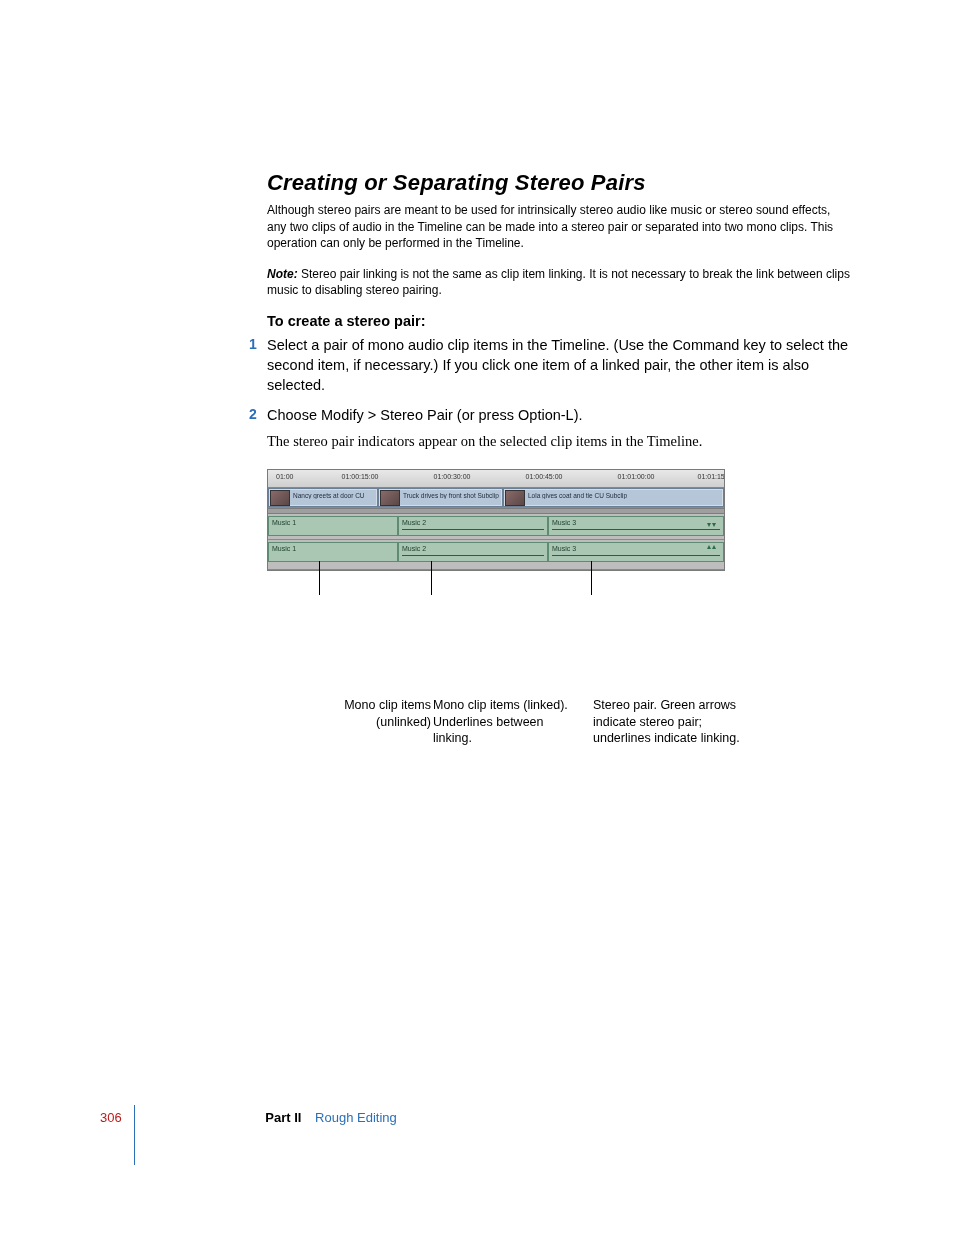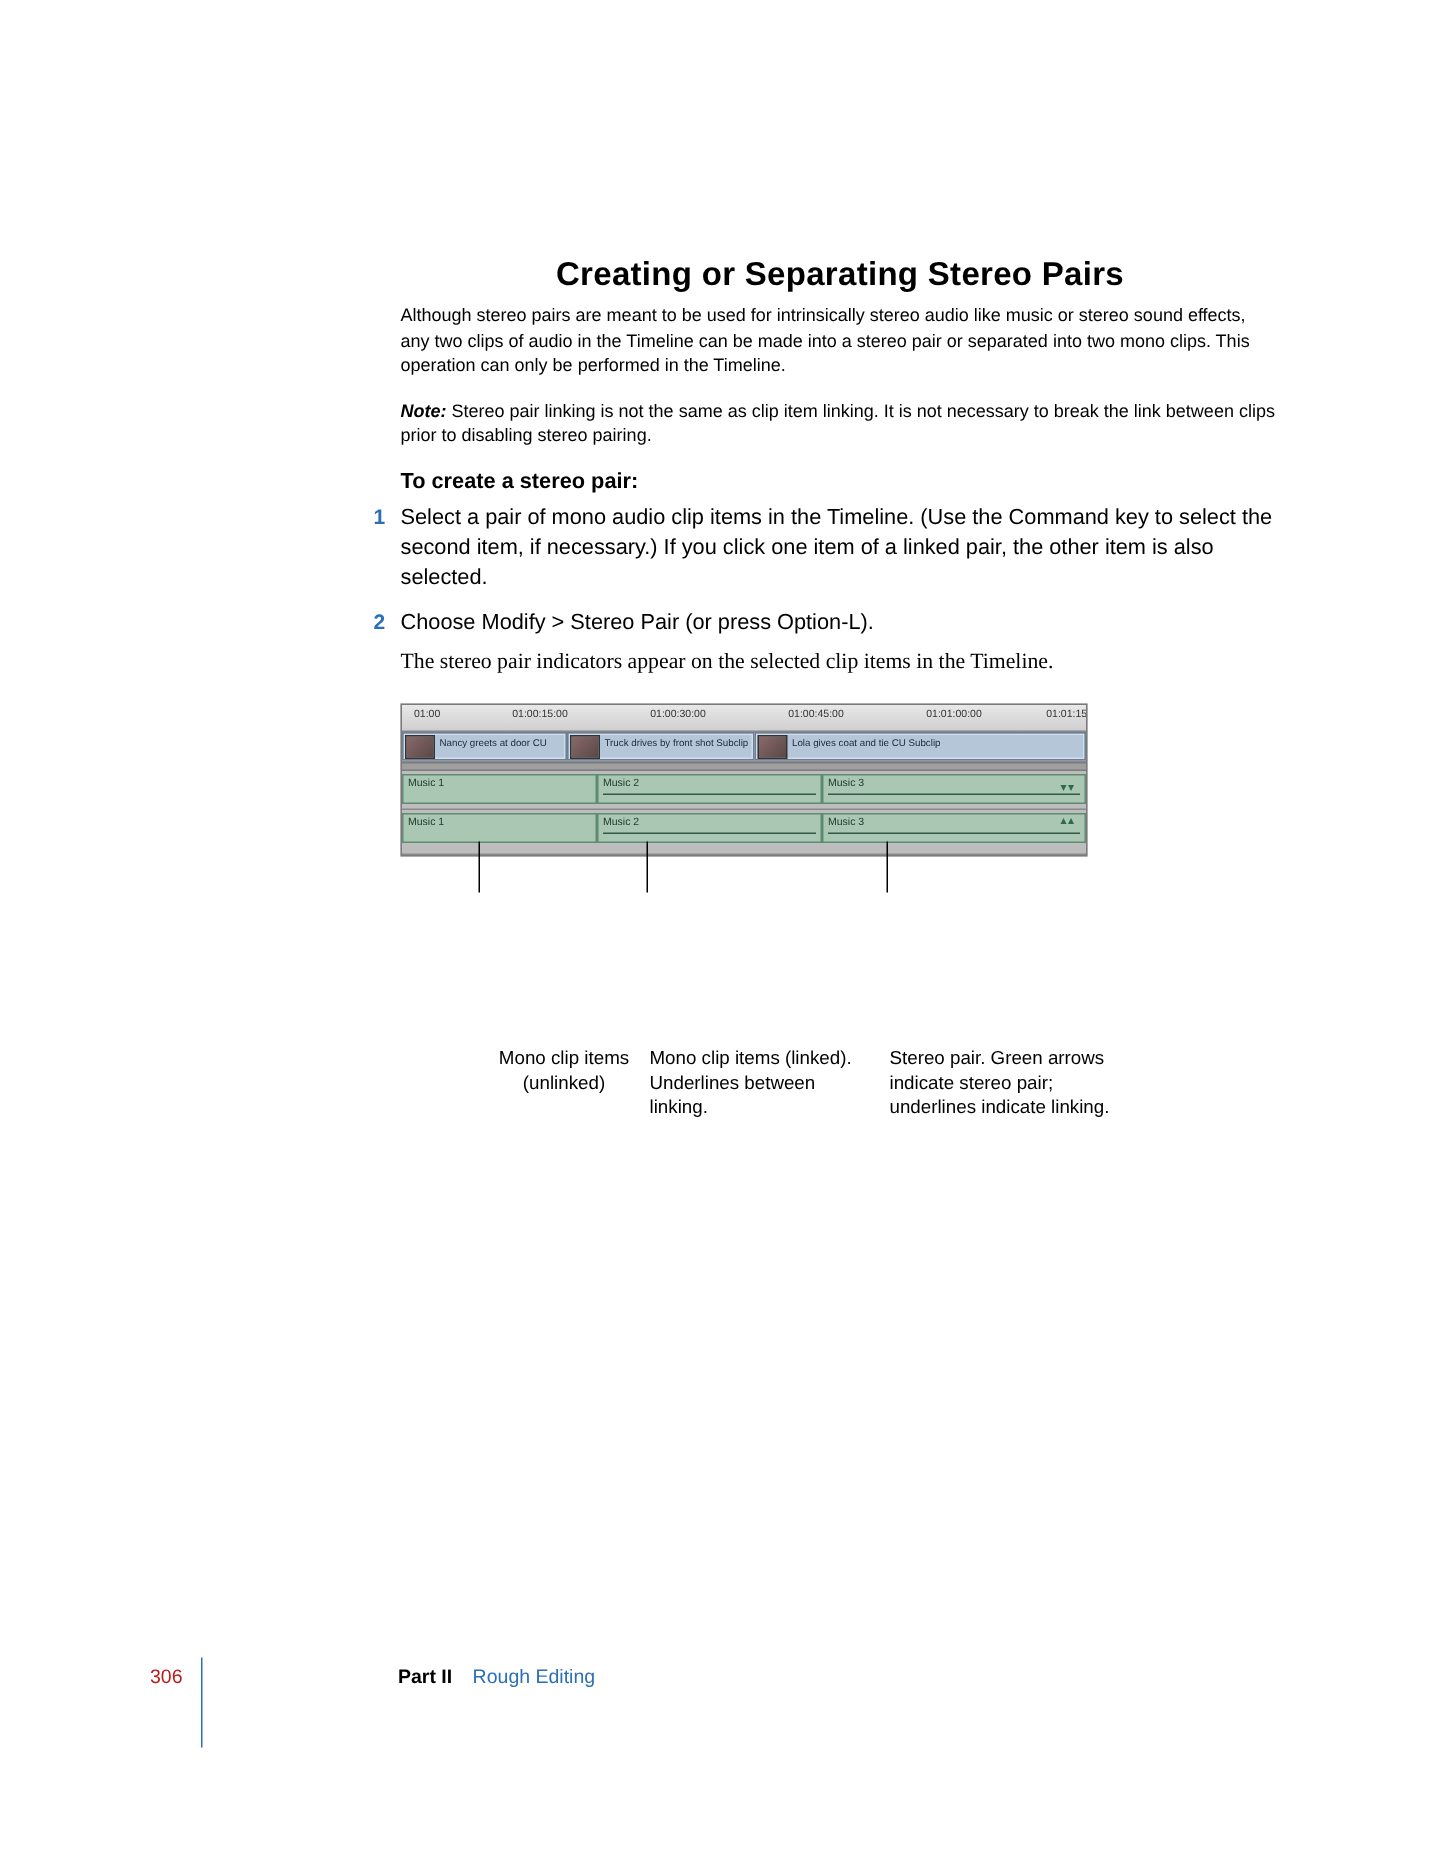--- a/index.html
+++ b/index.html
@@ -1,19 +1,19 @@
 <!DOCTYPE html>
 <html><head>
 <meta charset="utf-8">
 <style>
   * { box-sizing: border-box; margin: 0; padding: 0; }
   html, body { width: 954px; height: 1235px; background: #fff; font-family: "Myriad Pro", "Segoe UI", "Helvetica Neue", Arial, sans-serif; color: #000; }
   .page { position: relative; width: 954px; height: 1235px; }
   .content { position: absolute; left: 267px; top: 170px; width: 586px; }
-  h2.section-title { font-weight: 600; font-size: 22px; letter-spacing: .2px; margin-bottom: 6px; text-align: center; }
+  h2.section-title { font-style: italic; font-weight: 600; font-size: 22px; letter-spacing: .2px; margin-bottom: 6px; }
   p.body { font-size: 12px; line-height: 1.38; margin-bottom: 14px; }
   p.body .bold { font-weight: 700; font-style: italic; }
   p.lead { font-weight: 700; font-size: 14.5px; margin-top: 6px; margin-bottom: 6px; }
   ol.steps { list-style: none; counter-reset: step; }
   ol.steps > li { position: relative; padding-left: 0; margin-bottom: 10px; font-size: 14.5px; line-height: 1.38; }
   ol.steps > li .num { position: absolute; left: -18px; top: 0; color: #2b6fb6; font-weight: 700; font-size: 14px; }
   ol.steps > li .after { display:block; margin-top: 6px; font-family: Liberation Serif, serif; }
 
   
   .figure { position: relative; margin-top: 18px; width: 458px; }
@@ -48,21 +48,21 @@
 </head>
 <body>
 
 <div class="page">
   <div class="content">
     <h2 class="section-title">Creating or Separating Stereo Pairs</h2>
 
     <p class="body">Although stereo pairs are meant to be used for intrinsically stereo audio like music or stereo sound effects, any two clips of audio in the Timeline can be made into a stereo pair or separated into two mono clips. This operation can only be performed in the Timeline.</p>
 
     <p class="body">
-      <span class="bold">Note:</span><span>  Stereo pair linking is not the same as clip item linking. It is not necessary to break the link between clips prior to disabling stereo pairing.</span>
+      <span class="bold">Note:</span><span>  Stereo pair linking is not the same as clip item linking. It is not necessary to break the link between clips music to disabling stereo pairing.</span>
     </p>
 
     <p class="lead">To create a stereo pair:</p>
 
     <ol class="steps">
       <li>
         <span class="num">1</span>
         <span>Select a pair of mono audio clip items in the Timeline. (Use the Command key to select the second item, if necessary.) If you click one item of a linked pair, the other item is also selected.</span>
       </li>
       <li>
@@ -127,21 +127,21 @@
             <div class="stereo-arrows" style="top:-1px;">▴▴</div>
           </div>
         </div>
       </div>
 
       <div class="leader" style="left:52px;  top:92px; height:34px;"></div>
       <div class="leader" style="left:164px; top:92px; height:34px;"></div>
       <div class="leader" style="left:324px; top:92px; height:34px;"></div>
 
       <div class="callouts">
-        <div class="callout" style="left:54px; top:126px; width:110px; text-align:center;">Mono clip items (unlinked)</div>
+        <div class="callout" style="left:54px; top:126px; width:110px; text-align:right;">Mono clip items (unlinked)</div>
         <div class="callout" style="left:166px; top:126px; width:150px;">Mono clip items (linked). Underlines between linking.</div>
         <div class="callout" style="left:326px; top:126px; width:170px;">Stereo pair. Green arrows indicate stereo pair; underlines indicate linking.</div>
       </div>
     </div>
   </div>
 
   <div class="vrule"></div>
   <div class="footer">
     <span class="pnum">306</span>
     <span class="part">Part II</span>

